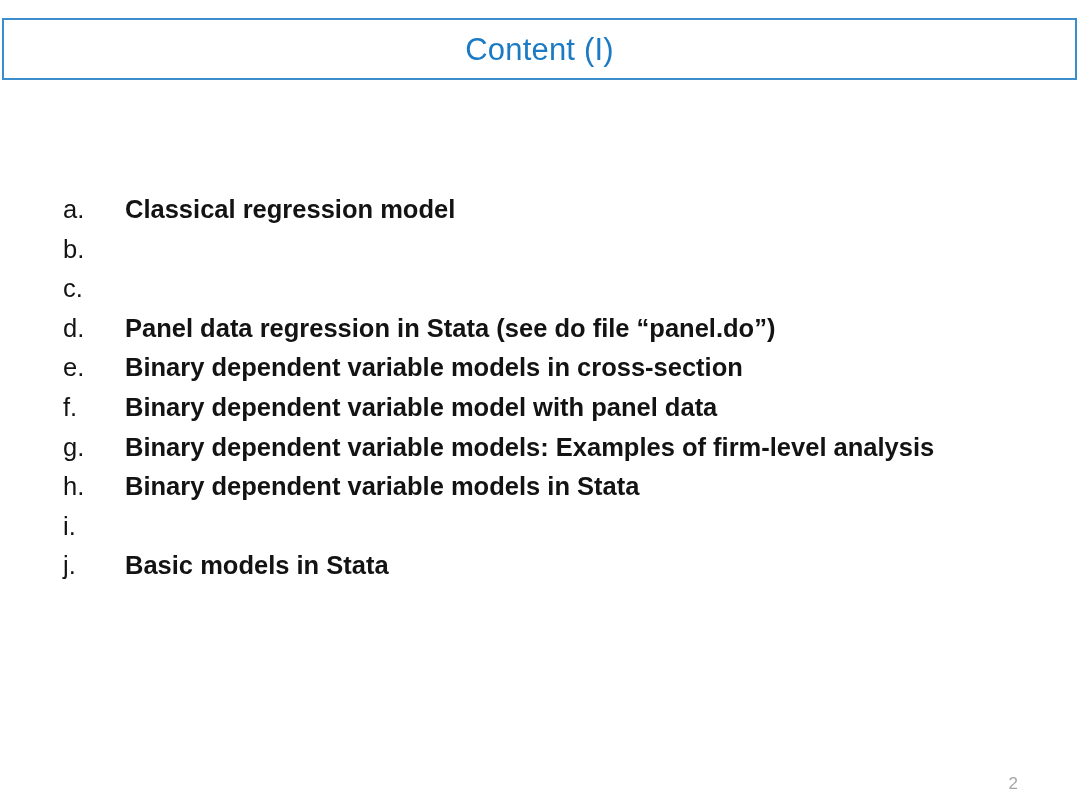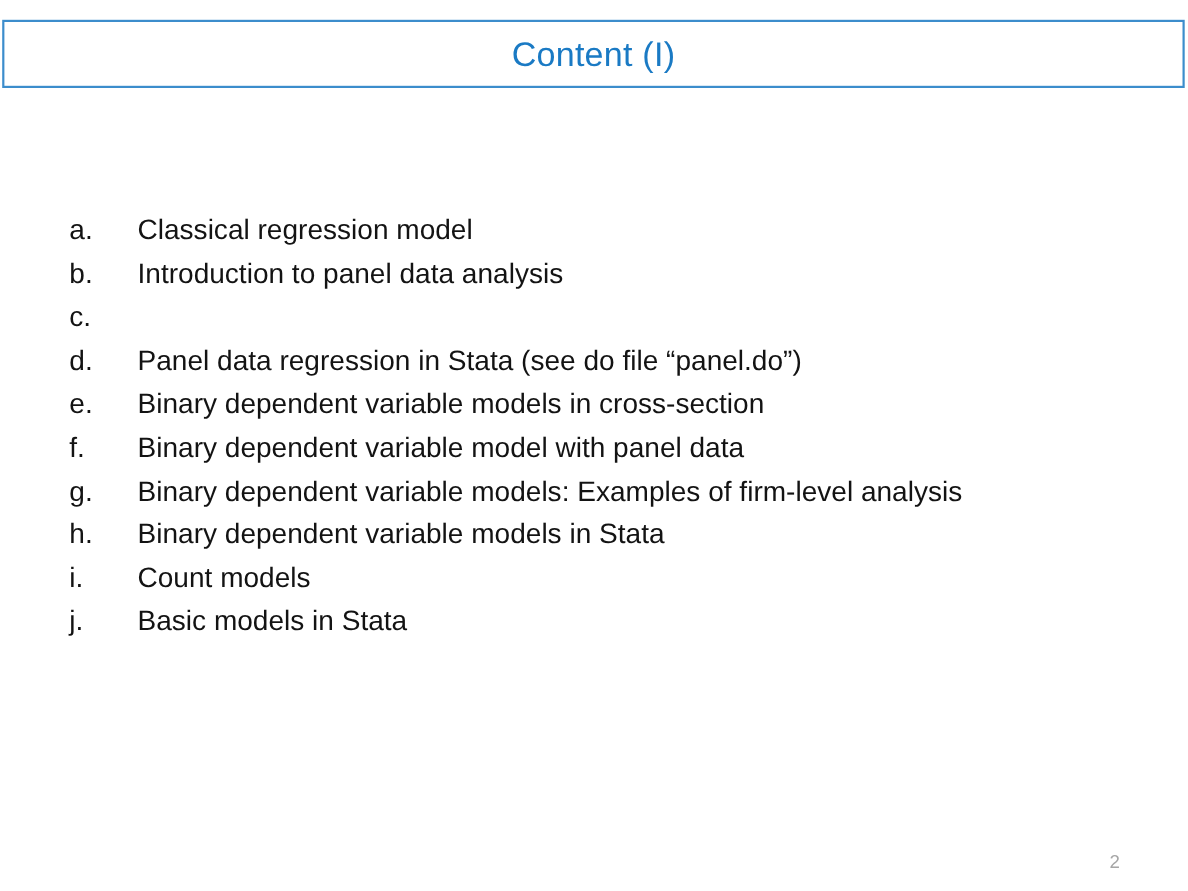--- a/index.html
+++ b/index.html
@@ -66,20 +66,21 @@
   .item-marker {
     display: inline-block;
     width: 62px;
     flex: 0 0 62px;
     text-align: left;
     color: #131313;
   }
   .item-label {
     display: inline-block;
     color: #131313;
+    font-weight: bold;
   }
 
   
   .page-number {
     position: absolute;
     right: 62px;
     bottom: 18px;
     font-family: "Liberation Sans", sans-serif;
     font-size: 17px;
     color: #a6a6a6;
@@ -97,21 +98,20 @@
 
   <div class="content-list">
 
     <div class="list-item">
       <span class="item-marker">a.</span>
       <span class="item-label">Classical regression model</span>
     </div>
 
     <div class="list-item">
       <span class="item-marker">b.</span>
-      <span class="item-label">Introduction to panel data analysis</span>
     </div>
 
     <div class="list-item">
       <span class="item-marker">c.</span>
     </div>
 
     <div class="list-item">
       <span class="item-marker">d.</span>
       <span class="item-label">Panel data regression in Stata (see do file “panel.do”)</span>
     </div>
@@ -131,21 +131,20 @@
       <span class="item-label">Binary dependent variable models: Examples of firm-level analysis</span>
     </div>
 
     <div class="list-item">
       <span class="item-marker">h.</span>
       <span class="item-label">Binary dependent variable models in Stata</span>
     </div>
 
     <div class="list-item">
       <span class="item-marker">i.</span>
-      <span class="item-label">Count models</span>
     </div>
 
     <div class="list-item">
       <span class="item-marker">j.</span>
       <span class="item-label">Basic models in Stata</span>
     </div>
 
   </div>
 
   <div class="page-number">2</div>

